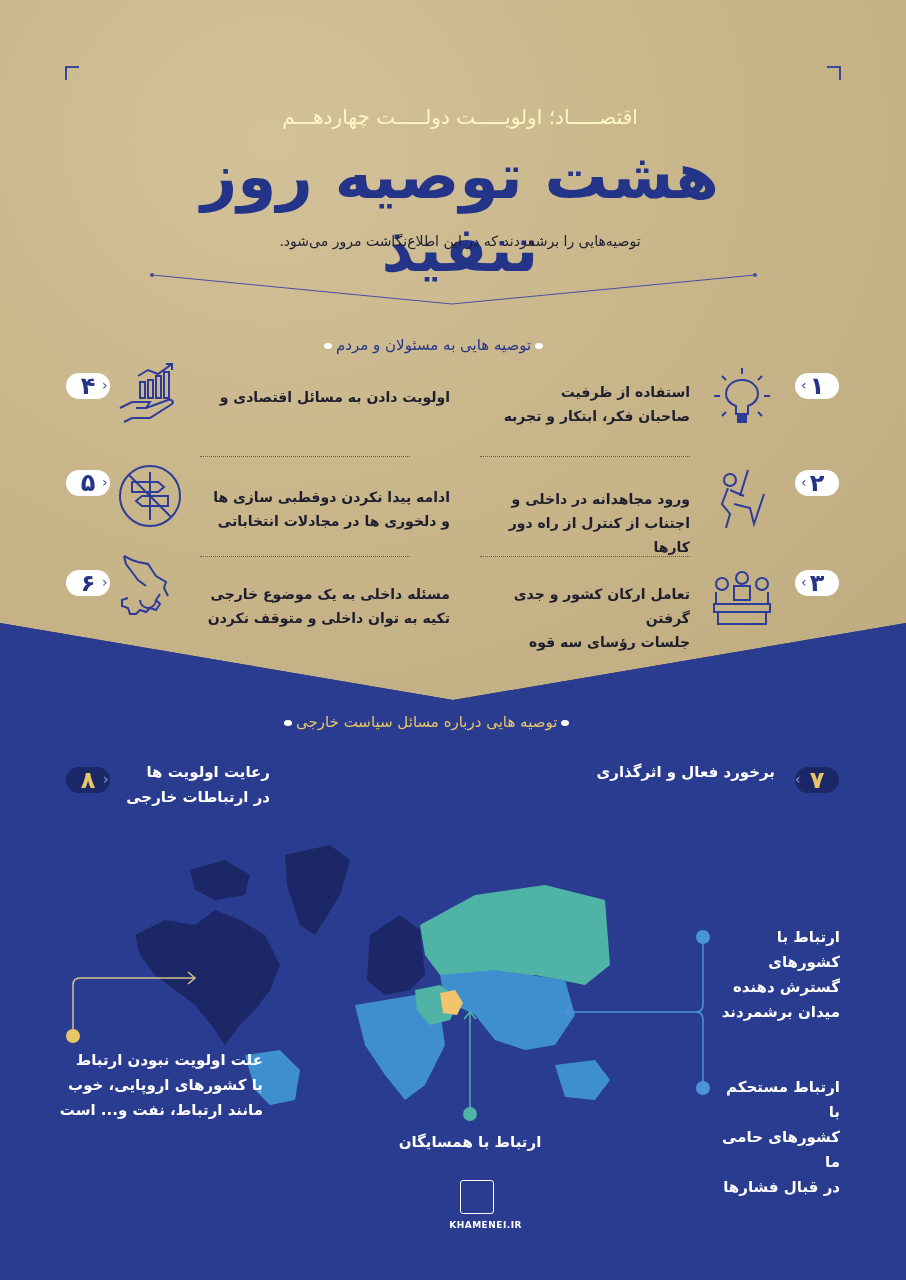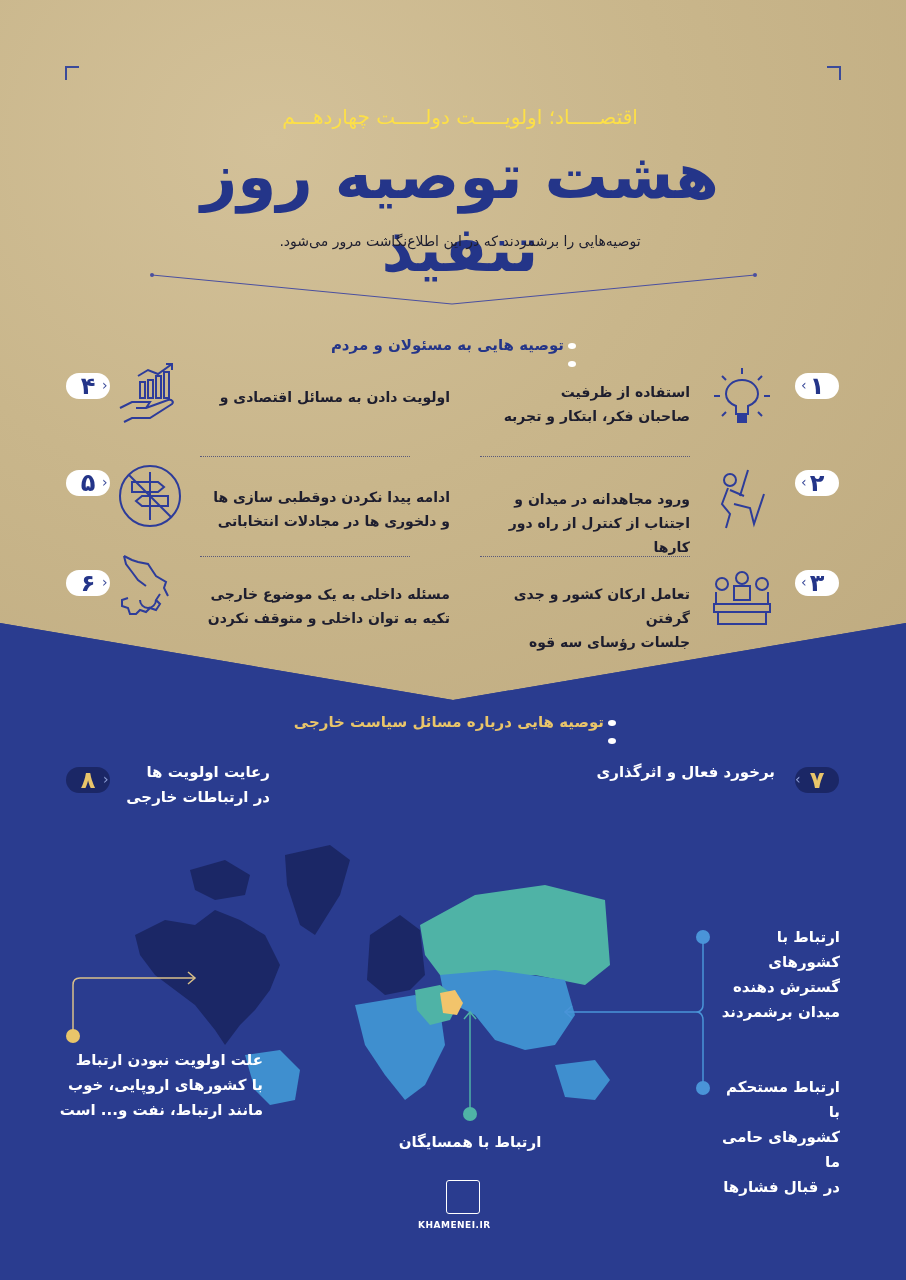--- a/index.html
+++ b/index.html
@@ -5,25 +5,25 @@
   html,body{margin:0;padding:0;}
   body{width:906px;height:1280px;position:relative;overflow:hidden;font-family:"DejaVu Sans",sans-serif;background:#2a3c8f;}
   .paper{position:absolute;left:0;top:0;width:906px;height:700px;
     background:radial-gradient(ellipse at 30% 20%,#d3c199 0%,#c9b68b 45%,#bfab80 100%);
     clip-path:polygon(0 0,906px 0,906px 623px,453px 700px,0 623px);}
   .blue-band{position:absolute;left:0;top:610px;width:906px;height:670px;background:#2a3c8f;}
   .corner{position:absolute;width:12px;height:12px;border-color:#3a4a9a;border-style:solid;border-width:0;}
   .corner.tl{left:65px;top:66px;border-top-width:2px;border-left-width:2px;}
   .corner.tr{left:827px;top:66px;border-top-width:2px;border-right-width:2px;}
   .rtl{direction:rtl;unicode-bidi:embed;}
-  .subtitle{position:absolute;top:105px;left:150px;width:620px;text-align:center;font-size:20px;color:#fde047;letter-spacing:1px;}
+  .subtitle{position:absolute;top:105px;left:150px;width:620px;text-align:center;font-size:20px;color:#fef9c3;letter-spacing:1px;}
   .title{position:absolute;top:140px;left:120px;width:680px;text-align:center;font-size:63px;font-weight:bold;color:#243589;}
   .intro{position:absolute;top:230px;left:140px;width:640px;text-align:center;font-size:14px;line-height:23px;color:#1e1e2e;}
   .vline{position:absolute;left:150px;top:262px;}
-  .sec-head{position:absolute;text-align:right;font-weight:bold;font-size:15px;}
+  .sec-head{position:absolute;text-align:left;font-weight:normal;font-size:15px;}
   .sec-head .dot{display:inline-block;width:8px;height:6px;background:#fff;border-radius:50%;vertical-align:middle;margin:0 4px;}
   .sec1{top:336px;left:320px;width:260px;color:#243589;}
   .sec2{top:713px;left:280px;width:340px;color:#e9c56a;}
   .badge{width:44px;height:26px;background:#fff;border-radius:14px;display:flex;align-items:center;justify-content:center;font-size:24px;font-weight:bold;color:#243589;position:relative;}
   .badge-dark{background:#1b2766;color:#e9c56a;}
   .chev{font-size:14px;color:#3a4a9a;position:absolute;}
   .icon{position:absolute;width:64px;height:64px;}
   .itext{position:absolute;font-size:14px;font-weight:bold;line-height:24px;color:#1e1e2e;text-align:right;}
   .dotted{position:absolute;height:0;border-top:1px dotted #5a5a7a;}
   .fp-text{position:absolute;color:#fff;font-weight:bold;font-size:15px;line-height:25px;text-align:right;}
@@ -83,21 +83,21 @@
     </div>
   <span class="chev" style="left:801px;top:474px;">‹</span>
   <svg class="icon" style="left:710px;top:468px;" viewBox="0 0 64 64" fill="none" stroke="#2d3c9a" stroke-width="2">
     <circle cx="20" cy="12" r="6"></circle>
       <path d="M18 20l-6 16 8 10-4 14"></path>
       <path d="M20 22l14 6"></path>
       <line x1="38" y1="2" x2="30" y2="28"></line>
     <path d="M24 36l16 4 4 16 10-30"></path>
   </svg>
   <div class="itext rtl" style="left:500px;top:487px;width:190px;">
-    <div>ورود مجاهدانه در میدان و</div>
+    <div>ورود مجاهدانه در داخلی و</div>
       <div>اجتناب از کنترل از راه دور کارها</div>
   </div>
 </div>
 <div class="dotted" style="left:480px;top:556px;width:210px;"></div>
 
 <div>
   <div class="badge" style="position:absolute;left:795px;top:570px;">
       <span>۳</span>
     </div>
   <span class="chev" style="left:801px;top:574px;">‹</span>
@@ -249,16 +249,16 @@
   <div>کشورهای حامی ما</div>
   <div>در قبال فشارها</div>
 </div>
 <div class="fp-text rtl" style="left:385px;top:1130px;width:170px;text-align:center;">ارتباط با همسایگان</div>
 <div class="fp-text rtl" style="left:58px;top:1048px;width:205px;">
   <div>علت اولویت نبودن ارتباط</div>
   <div>با کشورهای اروپایی، خوب</div>
   <div>مانند ارتباط، نفت و... است</div>
 </div>
 
-<div style="position:absolute;left:418px;top:1180px;width:90px;text-align:left;">
+<div style="position:absolute;left:432px;top:1180px;width:90px;text-align:right;">
   <div style="width:32px;height:32px;margin:0 auto;border:1.5px solid #fff;border-radius:3px;"></div>
   <div style="color:#fff;font-size:9px;font-weight:bold;margin-top:6px;letter-spacing:0.5px;">KHAMENEI.IR</div>
 </div>
 
 </body></html>

